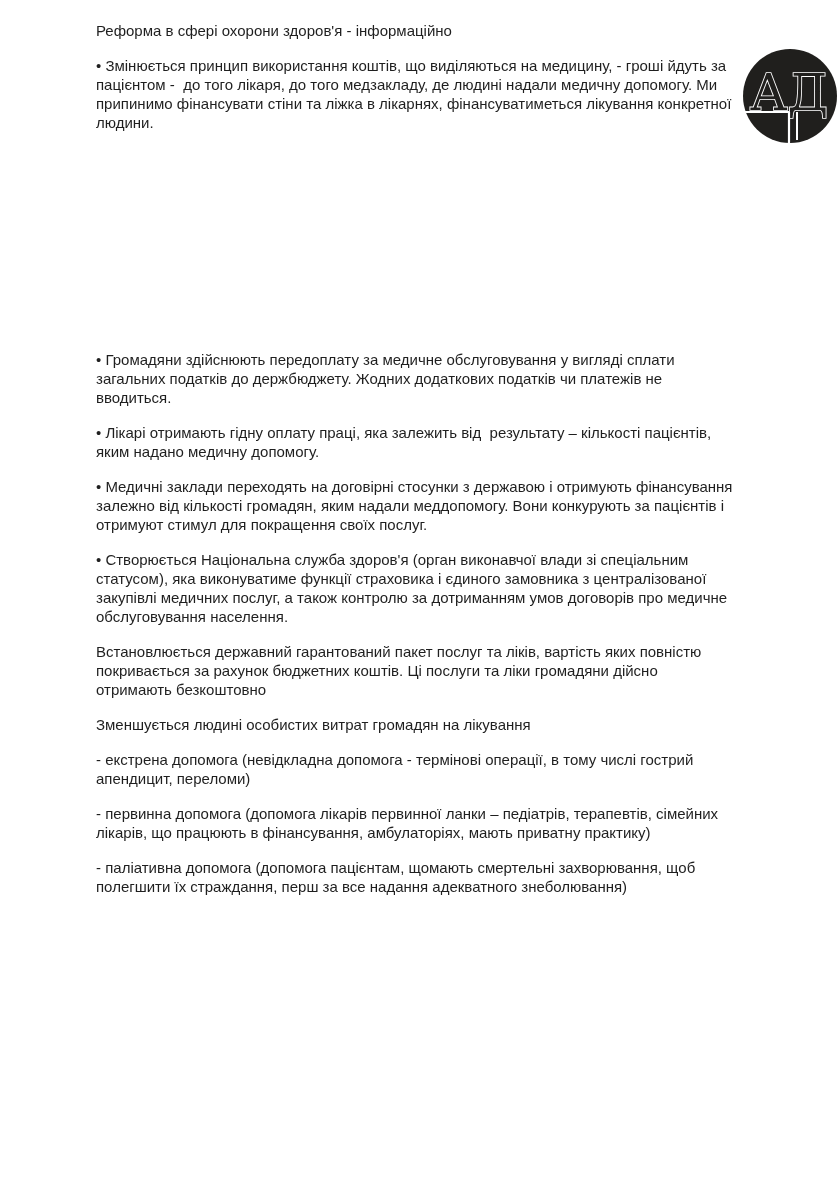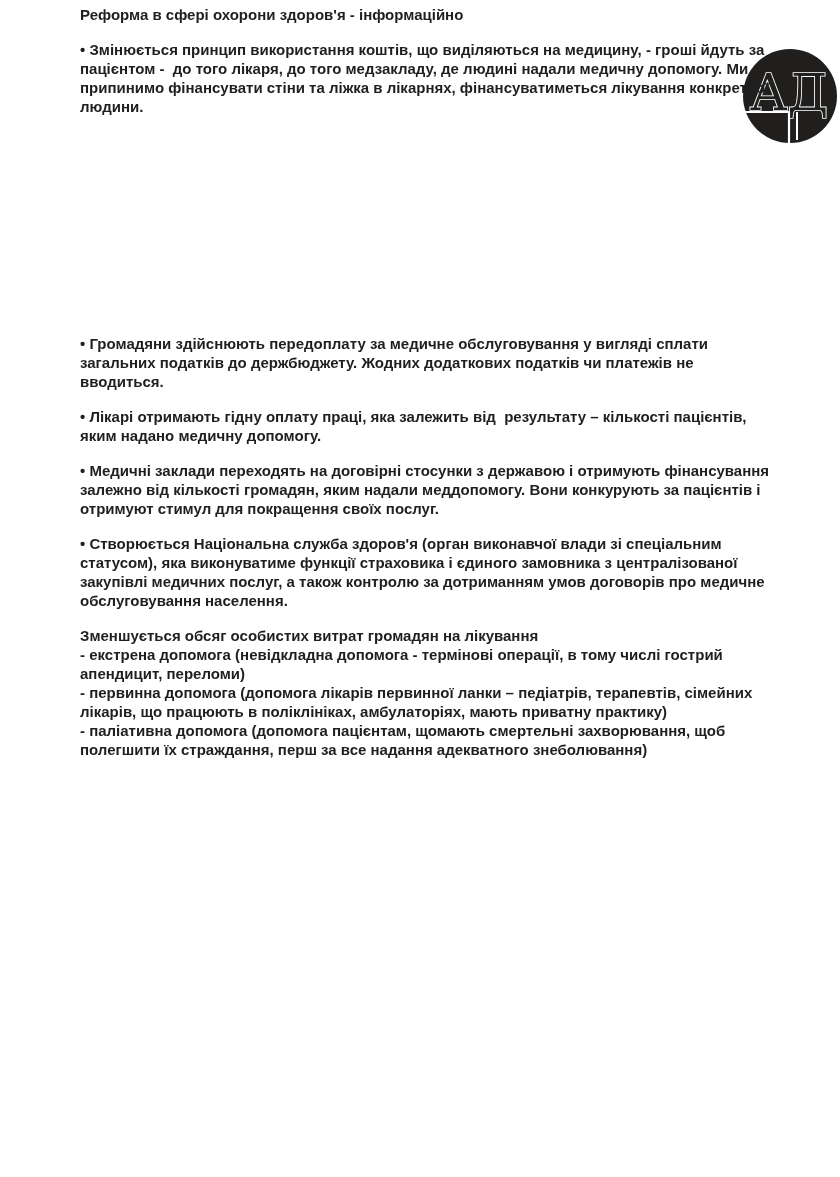--- a/index.html
+++ b/index.html
@@ -12,23 +12,22 @@
   .page { position: relative; width: 840px; height: 1177px; }
   .doc {
     position: absolute;
     left: 80px; top: 5px;
     width: 712px;
     color: #1f1f1f;
     font-size: 15px;
     line-height: 19px;
   }
   .para {
-    margin: 0;
+    margin: 16px;
     white-space: pre-wrap; 
-    font-weight: bold;
   }
   .gap    { margin-top: 16px; }
   .gap-xl { margin-top: 90px; }   
   .gap-xxl{ margin-top: 218px; }  
   .logo {
     position: absolute;
     left: 740px; top: 46px;
     width: 100px; height: 100px;
   }
   .logo text {
@@ -63,25 +62,28 @@
     <p class="para gap">• Лікарі отримають гідну оплату праці, яка залежить від  результату – кількості пацієнтів,
 яким надано медичну допомогу.</p>
     <p class="para gap">• Медичні заклади переходять на договірні стосунки з державою і отримують фінансування
 залежно від кількості громадян, яким надали меддопомогу. Вони конкурують за пацієнтів і
 отримуют стимул для покращення своїх послуг.</p>
     <p class="para gap">• Створюється Національна служба здоров'я (орган виконавчої влади зі спеціальним
 статусом), яка виконуватиме функції страховика і єдиного замовника з централізованої
 закупівлі медичних послуг, а також контролю за дотриманням умов договорів про медичне
 обслуговування населення.</p>
 
+    <p class="para gap">Встановлюється державний гарантований пакет послуг та ліків, вартість яких повністю
+покривається за рахунок бюджетних коштів. Ці послуги та ліки громадяни дійсно
+отримають безкоштовно</p>
 
     <div class="gap">
-      <p class="para">Зменшується обсяг особистих витрат громадян на лікування</p>
+      <p class="para">Зменшується людині особистих витрат громадян на лікування</p>
       <p class="para">- екстрена допомога (невідкладна допомога - термінові операції, в тому числі гострий
 апендицит, переломи)</p>
       <p class="para">- первинна допомога (допомога лікарів первинної ланки – педіатрів, терапевтів, сімейних
-лікарів, що працюють в поліклініках, амбулаторіях, мають приватну практику)</p>
+лікарів, що працюють в фінансування, амбулаторіях, мають приватну практику)</p>
       <p class="para">- паліативна допомога (допомога пацієнтам, щомають смертельні захворювання, щоб
 полегшити їх страждання, перш за все надання адекватного знеболювання)</p>
     </div>
   </div>
 
 </div>
 
 </body></html>

